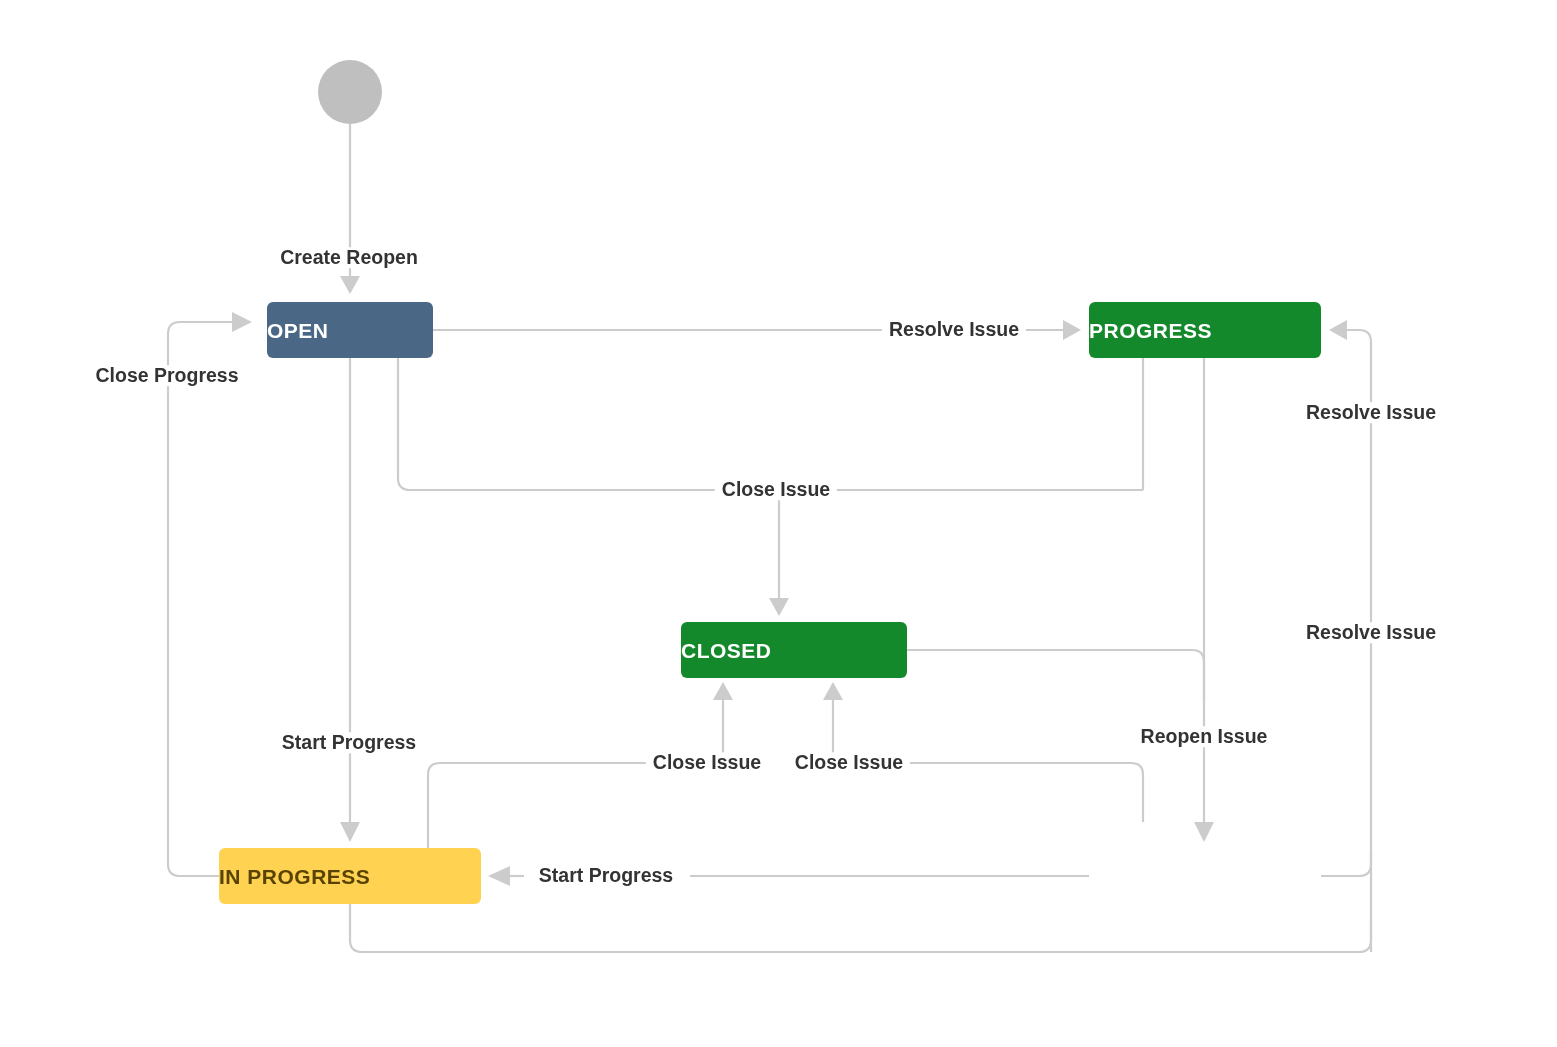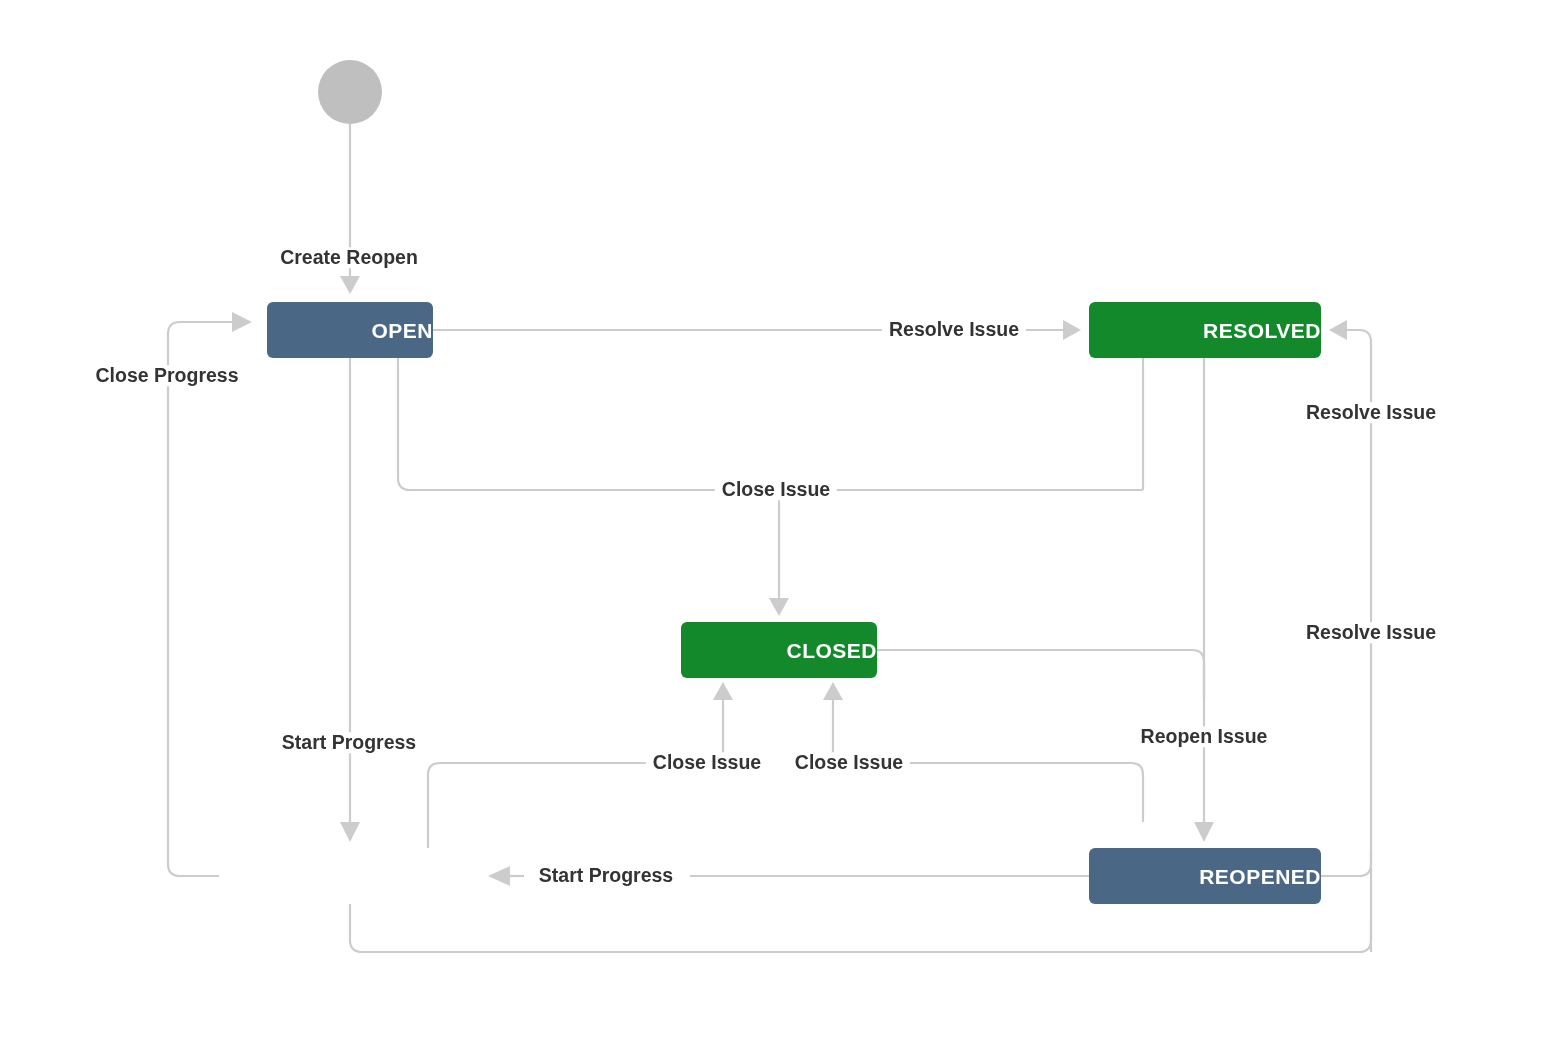--- a/index.html
+++ b/index.html
@@ -36,21 +36,21 @@
   }
   .start-node {
     fill: #bfbfbf;
     stroke: none;
   }
   .node {
     position: absolute;
     border-radius: 6px;
     display: flex;
     align-items: center;
-    justify-content: flex-end;
+    justify-content: flex-start;
     box-sizing: border-box;
     font-weight: bold;
     letter-spacing: 0.4px;
     user-select: none;
   }
   .node-label {
     font-size: 21px;
     font-weight: bold;
     letter-spacing: 0.5px;
     line-height: 1;
@@ -126,31 +126,31 @@
 
     <path class="edge-path" d="M 350 904 L 350 940 Q 350 952 362 952 L 1359 952 Q 1371 952 1371 940 L 1371 920"></path>
 
   </svg>
 
   <div class="node node-blue" style="left:267px; top:302px; width:166px; height:56px;">
     <span class="node-label">OPEN</span>
   </div>
 
   <div class="node node-green" style="left:1089px; top:302px; width:232px; height:56px;">
-    <span class="node-label">RESOLVED</span>
+    <span class="node-label">PROGRESS</span>
   </div>
 
-  <div class="node node-green" style="left:681px; top:622px; width:196px; height:56px;">
+  <div class="node node-green" style="left:681px; top:622px; width:226px; height:56px;">
     <span class="node-label">CLOSED</span>
   </div>
 
+  <div class="node node-yellow" style="left:219px; top:848px; width:262px; height:56px;">
+    <span class="node-label">IN PROGRESS</span>
+  </div>
 
-  <div class="node node-blue" style="left:1089px; top:848px; width:232px; height:56px;">
-    <span class="node-label">REOPENED</span>
-  </div>
 
   <div class="edge-label" style="left:349px; top:258px;">Create Reopen</div>
 
   <div class="edge-label" style="left:167px; top:376px;">Close Progress</div>
 
   <div class="edge-label" style="left:954px; top:330px;">Resolve Issue</div>
 
   <div class="edge-label" style="left:1371px; top:413px;">Resolve Issue</div>
 
   <div class="edge-label" style="left:776px; top:490px;">Close Issue</div>

